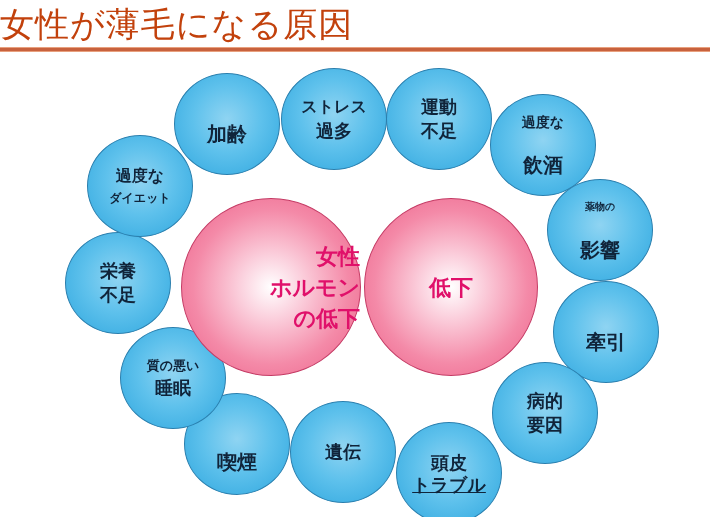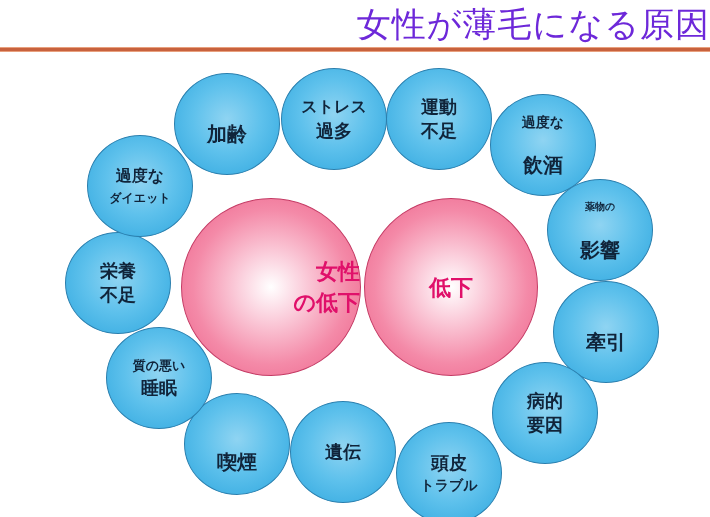--- a/index.html
+++ b/index.html
@@ -1,19 +1,19 @@
 <!DOCTYPE html>
 <html><head>
 <meta charset="utf-8">
 <style>
   html, body { margin: 0; padding: 0; background: #ffffff; }
   body { width: 710px; height: 517px; position: relative; overflow: hidden;
          font-family: "DejaVu Sans", "Liberation Sans", sans-serif; }
-  .title { position: absolute; left: 0; top: 2px; width: 710px; text-align: right;
-           font-size: 34px; color: #6d28d9; letter-spacing: 1px; line-height: 44px; }
+  .title { position: absolute; left: 0; top: 2px; width: 710px; text-align: left;
+           font-size: 34px; color: #c2410c; letter-spacing: 1px; line-height: 44px; }
   .rule { position: absolute; left: 0; top: 47px; width: 710px; height: 5px; background: #c8623e;
           border-top: 1px solid #e8a07e; border-bottom: 1px solid #e8a07e; box-sizing: border-box; }
   .circle { position: absolute; border-radius: 50%; box-sizing: border-box;
             display: flex; flex-direction: column; align-items: center; justify-content: center;
             text-align: center; font-weight: bold; }
   .blue { width: 106px; height: 102px;
           background: radial-gradient(circle at 50% 45%, #8fd4f2 0%, #5ec1ec 45%, #2ea6de 100%);
           border: 1.5px solid #2a7fae; color: #10243a; }
   .pink { background: radial-gradient(circle at 50% 50%, #ffffff 0%, #fbd0dd 25%, #f48aa8 62%, #ec5d86 100%);
           border: 1.5px solid #c43a64; color: #e0106a; }
@@ -23,20 +23,21 @@
   .pink .pl { font-size: 22px; line-height: 31px; }
 </style>
 </head>
 <body>
 
 <div class="title">女性が薄毛になる原因</div>
 <div class="rule"></div>
 
 <div class="circle pink" style="left:181px; top:198px; width:180px; height:178px; z-index:1;align-items:flex-end;">
   <span class="pl">女性</span>
+  <span class="pl">ホルモン</span>
   <span class="pl">の低下</span>
 </div>
 <div class="circle pink" style="left:364px; top:198px; width:174px; height:178px; z-index:2;">
   <span class="pl">低下</span>
 </div>
 
 <div class="circle blue" style="left:174px; top:73px;">
   <span class="l-big">加齢</span>
 </div>
 <div class="circle blue" style="left:281px; top:68px; z-index:3;">
@@ -57,29 +58,29 @@
 </div>
 <div class="circle blue" style="left:553px; top:281px;">
   <span class="l-big">牽引</span>
 </div>
 <div class="circle blue" style="left:492px; top:362px;">
   <span class="l1">病的</span>
   <span class="l1">要因</span>
 </div>
 <div class="circle blue" style="left:396px; top:422px;">
   <span class="l1">頭皮</span>
-  <span class="l-small" style="font-size:14px;">トラブル</span>
+  <span class="l-small" style="font-size:18px;text-decoration:underline;">トラブル</span>
 </div>
 <div class="circle blue" style="left:290px; top:401px;">
   <span class="l1">遺伝</span>
 </div>
 <div class="circle blue" style="left:184px; top:393px;">
   <span class="l1" style="font-size:20px;margin-top:36px;">喫煙</span>
 </div>
-<div class="circle blue" style="left:106px; top:327px;">
+<div class="circle blue" style="left:120px; top:327px;">
   <span class="l-small">質の悪い</span>
   <span class="l1">睡眠</span>
 </div>
 <div class="circle blue" style="left:65px; top:232px;">
   <span class="l1">栄養</span>
   <span class="l1">不足</span>
 </div>
 <div class="circle blue" style="left:87px; top:135px;">
   <span class="l1" style="font-size:16px;">過度な</span>
   <span class="l-small" style="font-size:12px;">ダイエット</span>

